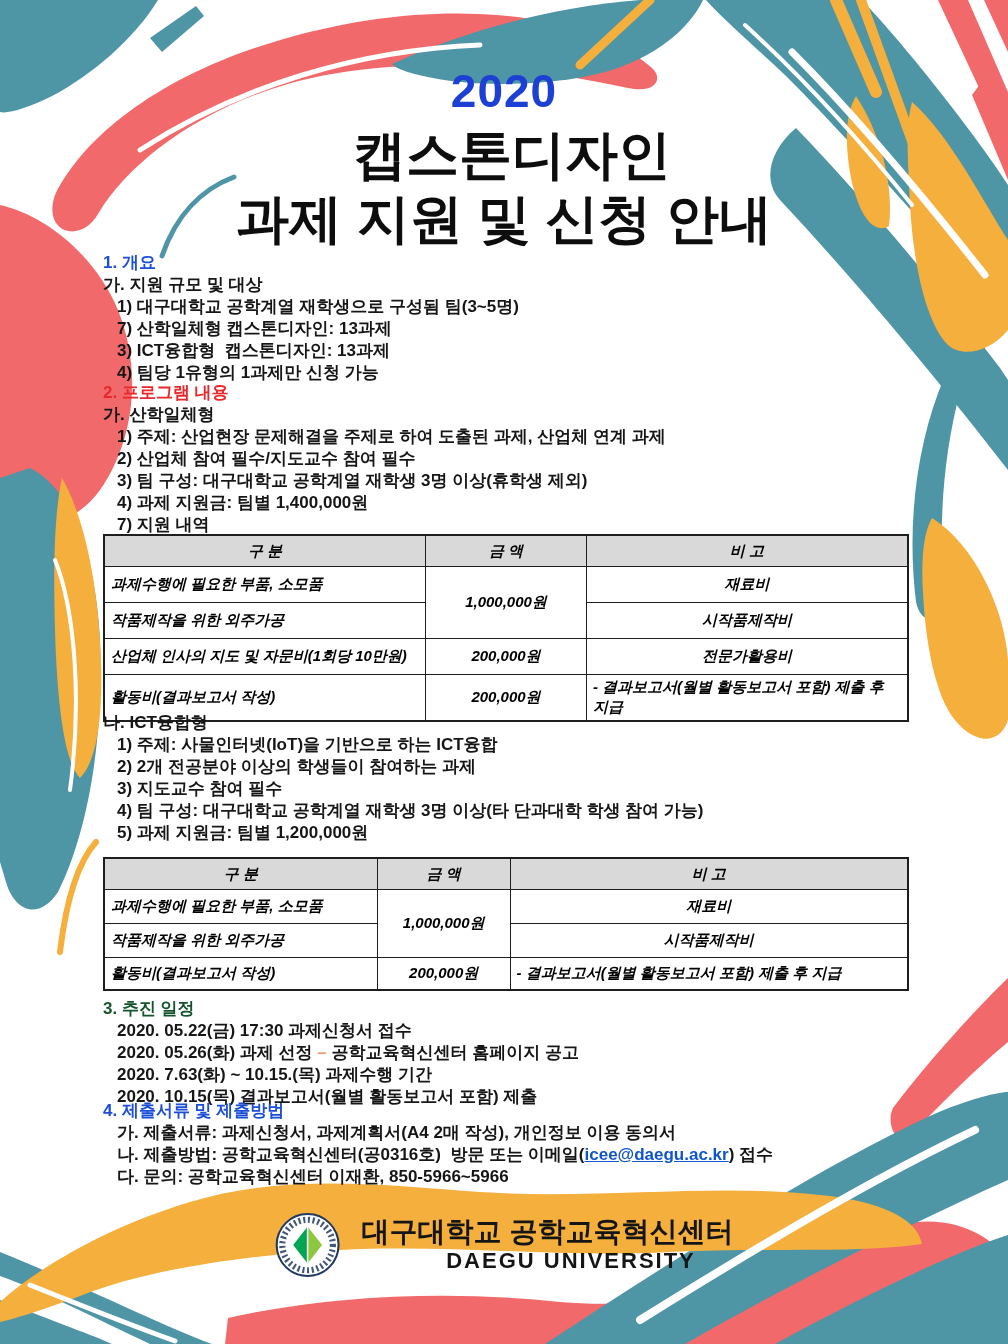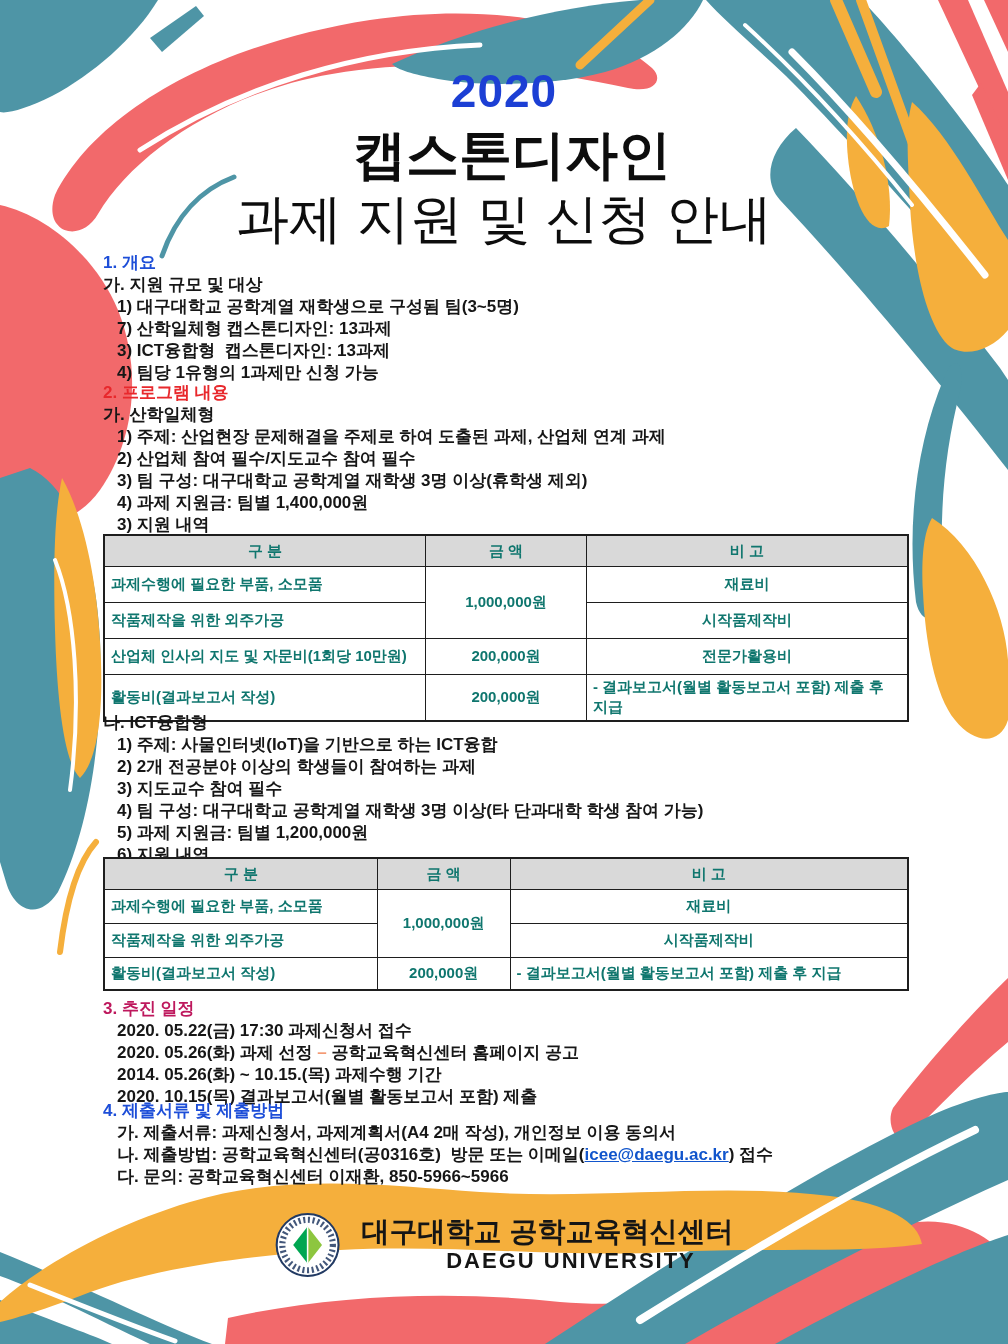--- a/index.html
+++ b/index.html
@@ -6,36 +6,36 @@
   .poster{position:relative;width:1008px;height:1344px;background:#ffffff;overflow:hidden;
           font-family:"Liberation Sans","DejaVu Sans",sans-serif;color:#141414;}
   svg.bg{position:absolute;left:0;top:0;width:1008px;height:1344px;}
   .content{position:absolute;left:0;top:0;width:1008px;height:1344px;z-index:2;border-radius:32px;}
 
   .year{position:absolute;left:0;top:64px;width:100%;text-align:center;
         font-size:46px;font-weight:800;color:#1c3fd4;letter-spacing:1px;}
   .title-line1{position:absolute;left:8px;top:120px;width:100%;text-align:center;
         font-size:53px;font-weight:800;color:#0d0d0d;}
   .title-line2{position:absolute;left:0;top:184px;width:100%;text-align:center;
-        font-size:53px;font-weight:400;color:#0d0d0d;}
+        font-size:53px;font-weight:700;color:#0d0d0d;}
 
   .sec{position:absolute;left:103px;width:812px;}
   .heading{font-size:17px;font-weight:700;height:22px;line-height:22px;white-space:pre-wrap;}
   .teal-h{color:#1d4ed8;}
   .red-h{color:#e8282c;}
-  .orange-h{color:#be185d;}
+  .orange-h{color:#14532d;}
   .line{font-size:17px;font-weight:600;height:22px;line-height:22px;color:#161616;white-space:pre-wrap;}
   .indent{padding-left:14px;}
   .dash{color:#f49a74;font-weight:700;}
   a.email{color:#1155cc;text-decoration:underline;font-weight:600;}
 
   table.grid{position:absolute;left:103px;border-collapse:collapse;width:806px;background:#fff;
              table-layout:fixed;border:2px solid #1e1e1e;}
   table.grid th, table.grid td{border:1px solid #1e1e1e;font-size:15px;font-weight:600;
-             color:#0f766e;padding:0 6px;overflow:hidden;}
+             color:#000000;padding:0 6px;overflow:hidden;font-style:italic;}
   table.grid th{background:#d9d9d9;height:30px;text-align:center;font-weight:600;}
   td.cat{text-align:left;}
   td.amt{text-align:center;}
   td.note-c{text-align:center;}
   td.note-l{text-align:left;line-height:20px;}
   tr.r36{height:36px;} tr.r46{height:46px;} tr.r34{height:34px;} tr.r32{height:32px;}
 
   .footer{position:absolute;left:50%;top:1212px;transform:translateX(-50%);
           display:flex;align-items:center;gap:21px;z-index:2;}
   .logo-text{display:flex;flex-direction:column;align-items:center;}
@@ -111,21 +111,21 @@
       <div class="line indent">4) 팀당 1유형의 1과제만 신청 가능</div>
     </div>
 
     <div class="sec" style="top:382px;">
       <div class="heading red-h">2. 프로그램 내용</div>
       <div class="line">가. 산학일체형</div>
       <div class="line indent">1) 주제: 산업현장 문제해결을 주제로 하여 도출된 과제, 산업체 연계 과제</div>
       <div class="line indent">2) 산업체 참여 필수/지도교수 참여 필수</div>
       <div class="line indent">3) 팀 구성: 대구대학교 공학계열 재학생 3명 이상(휴학생 제외)</div>
       <div class="line indent">4) 과제 지원금: 팀별 1,400,000원</div>
-      <div class="line indent">3) 지원 내역</div>
+      <div class="line indent">7) 지원 내역</div>
     </div>
 
     <table class="grid" style="top:534px;">
       <colgroup>
           <col style="width:40%">
           <col style="width:20%">
           <col style="width:40%">
         </colgroup>
       <thead>
         <tr>
@@ -157,21 +157,20 @@
       </tbody>
     </table>
 
     <div class="sec" style="top:712px;">
       <div class="line">나. ICT융합형</div>
       <div class="line indent">1) 주제: 사물인터넷(IoT)을 기반으로 하는 ICT융합</div>
       <div class="line indent">2) 2개 전공분야 이상의 학생들이 참여하는 과제</div>
       <div class="line indent">3) 지도교수 참여 필수</div>
       <div class="line indent">4) 팀 구성: 대구대학교 공학계열 재학생 3명 이상(타 단과대학 학생 참여 가능)</div>
       <div class="line indent">5) 과제 지원금: 팀별 1,200,000원</div>
-      <div class="line indent">6) 지원 내역</div>
     </div>
 
     <table class="grid" style="top:857px;">
       <colgroup>
           <col style="width:34%">
           <col style="width:16.5%">
           <col style="width:49.5%">
         </colgroup>
       <thead>
         <tr>
@@ -195,21 +194,21 @@
           <td class="amt">200,000원</td>
           <td class="note-l">- 결과보고서(월별 활동보고서 포함) 제출 후 지급</td>
         </tr>
       </tbody>
     </table>
 
     <div class="sec" style="top:998px;">
       <div class="heading orange-h">3. 추진 일정</div>
       <div class="line indent">2020. 05.22(금) 17:30 과제신청서 접수</div>
       <div class="line indent"><span>2020. 05.26(화) 과제 선정 </span><span class="dash">–</span><span> 공학교육혁신센터 홈페이지 공고</span></div>
-      <div class="line indent">2014. 05.26(화) ~ 10.15.(목) 과제수행 기간</div>
+      <div class="line indent">2020. 7.63(화) ~ 10.15.(목) 과제수행 기간</div>
       <div class="line indent">2020. 10.15(목) 결과보고서(월별 활동보고서 포함) 제출</div>
     </div>
 
     <div class="sec" style="top:1100px;">
       <div class="heading teal-h">4. 제출서류 및 제출방법</div>
       <div class="line indent">가. 제출서류: 과제신청서, 과제계획서(A4 2매 작성), 개인정보 이용 동의서</div>
       <div class="line indent"><span>나. 제출방법: 공학교육혁신센터(공0316호)  방문 또는 이메일(</span><a class="email" href="#">icee@daegu.ac.kr</a><span>) 접수</span></div>
       <div class="line indent">다. 문의: 공학교육혁신센터 이재환, 850-5966~5966</div>
     </div>
 

